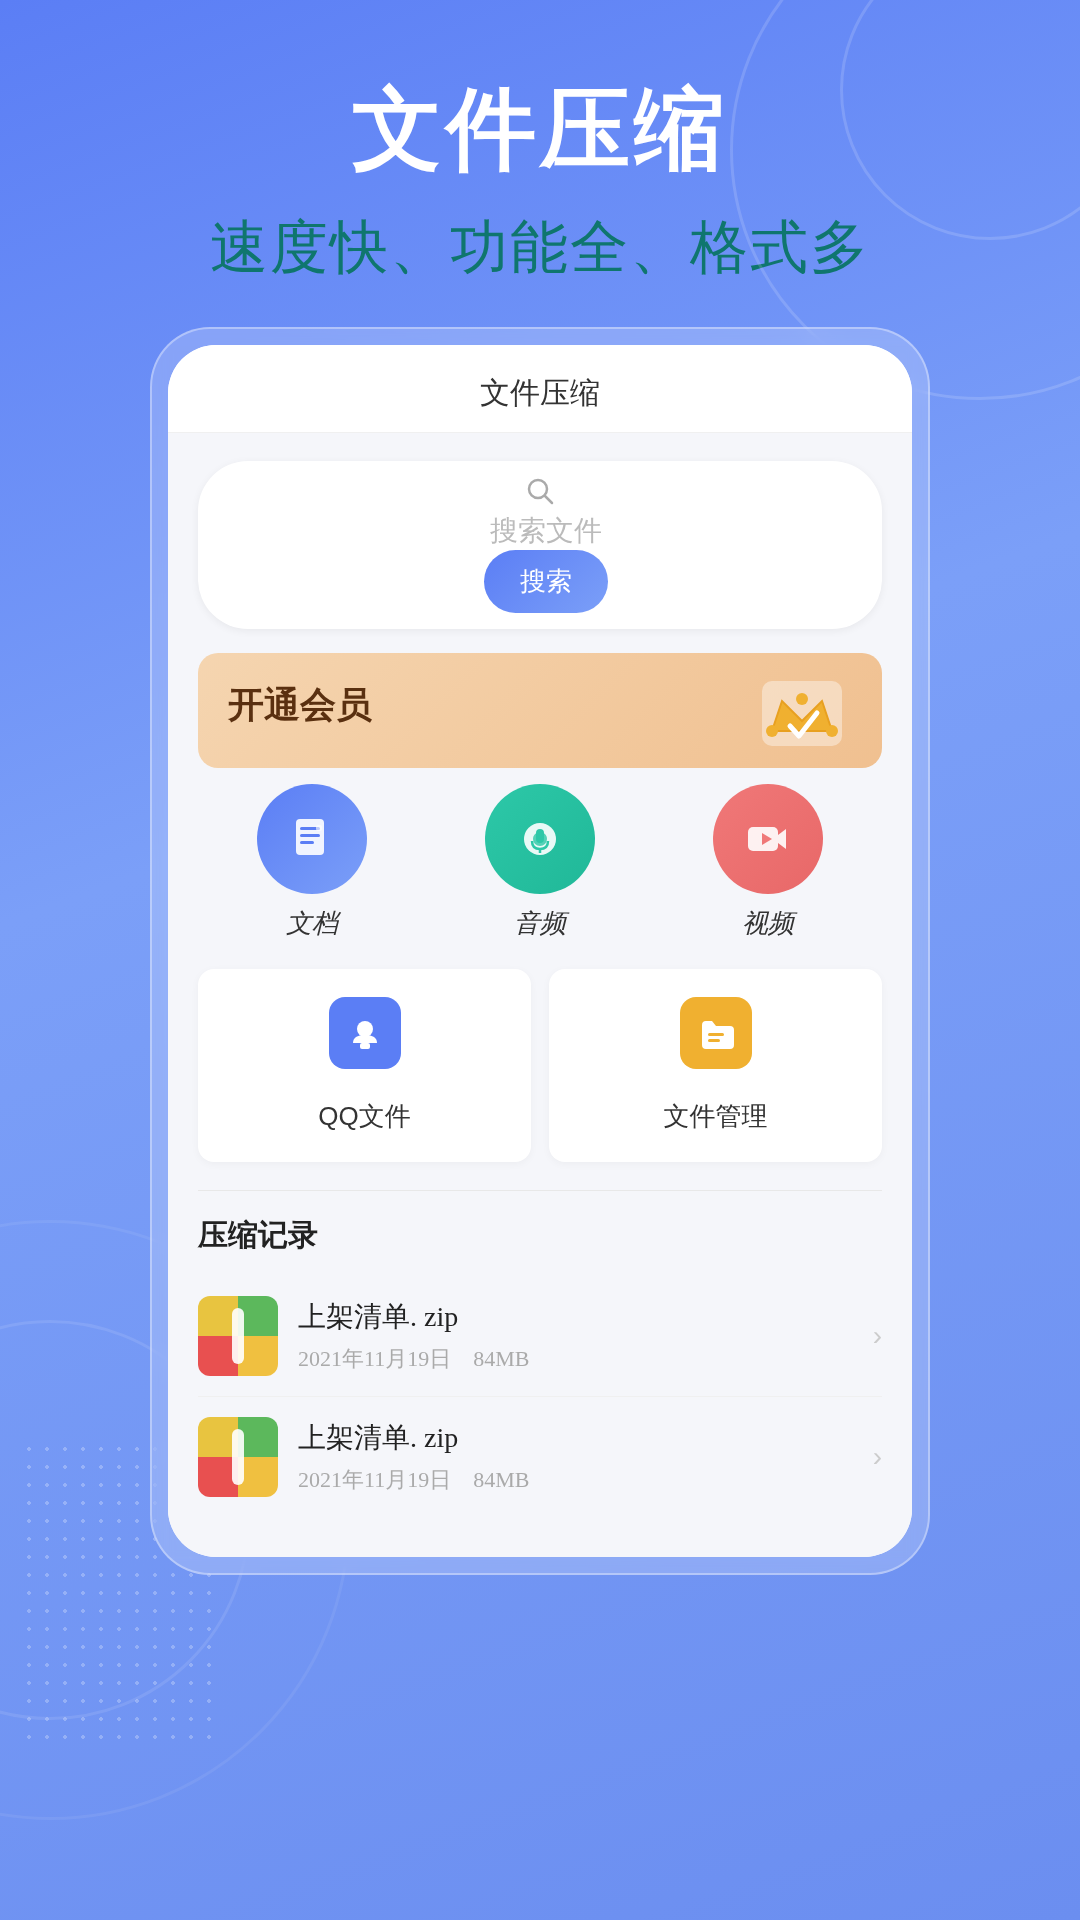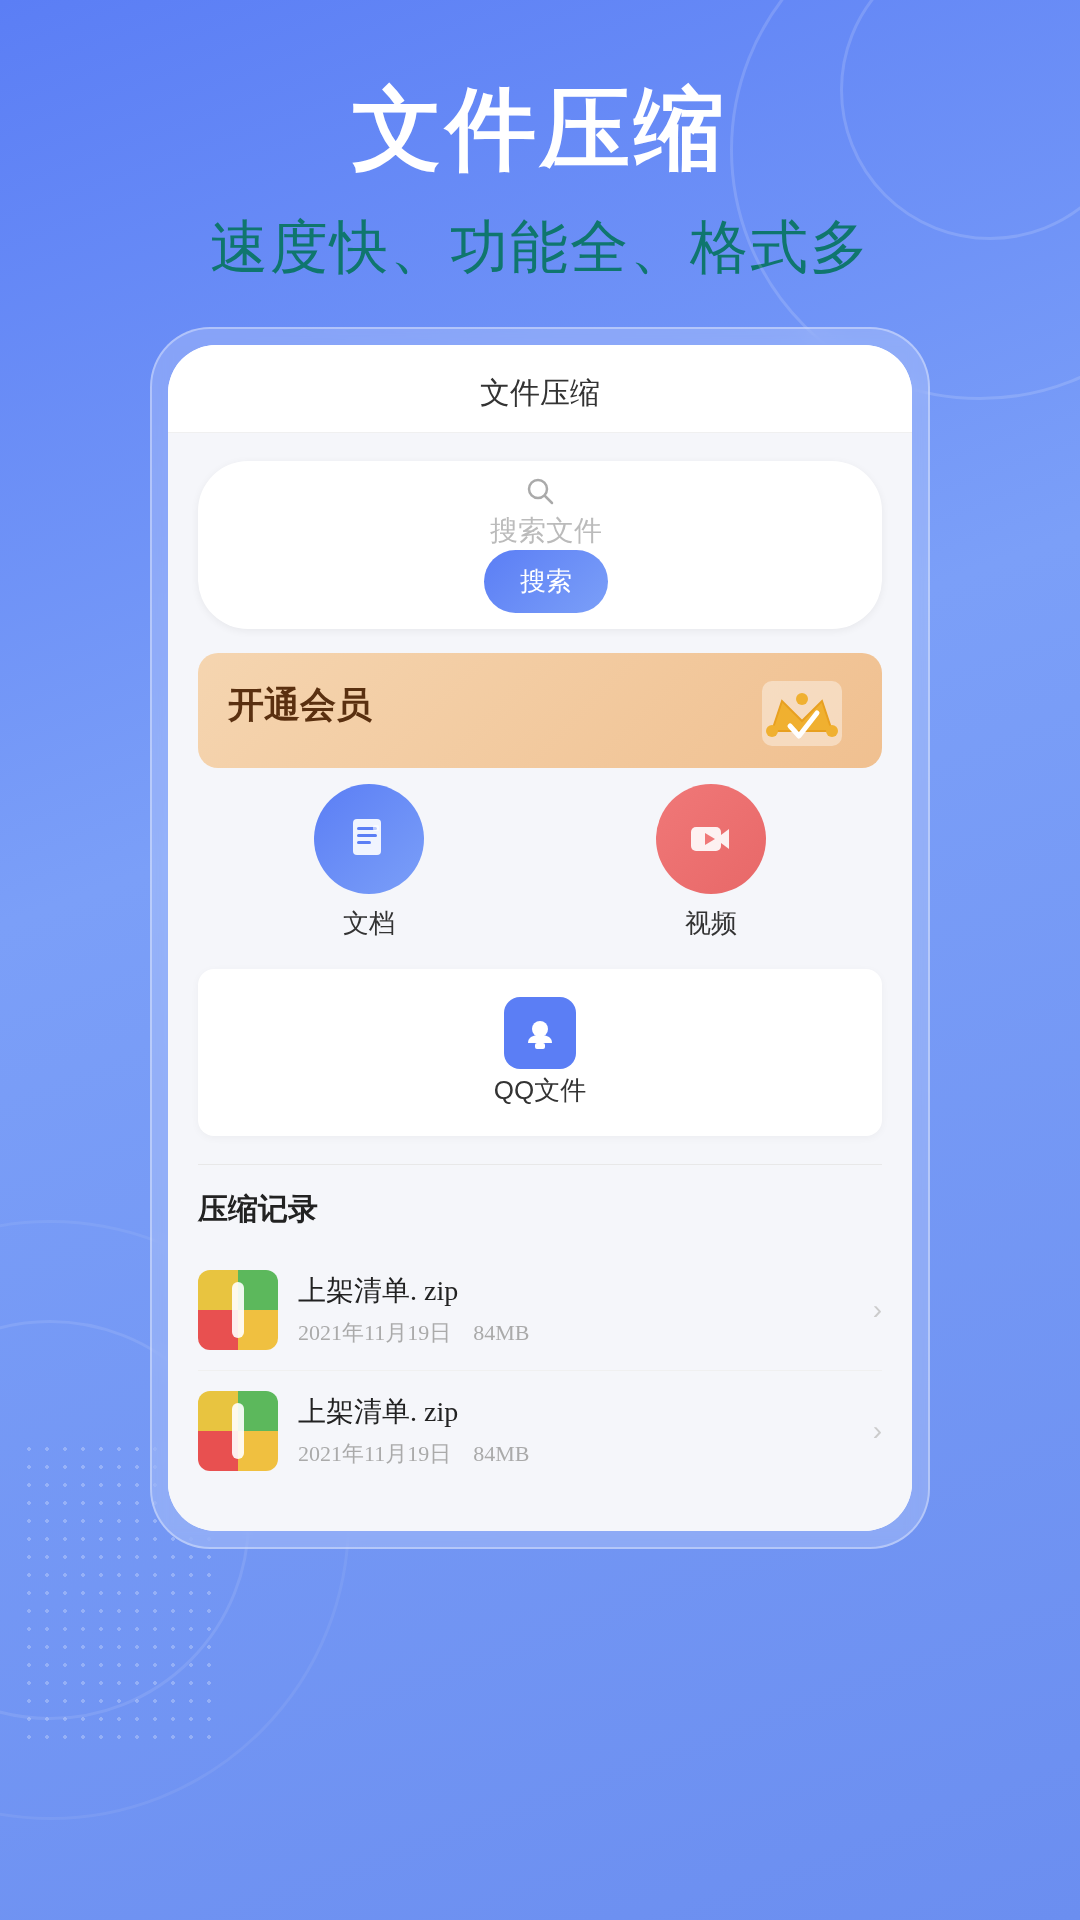--- a/index.html
+++ b/index.html
@@ -186,37 +186,38 @@
       color: white;
     }
     .cat-blue { background: linear-gradient(135deg, #5b7ef5, #7b9ff8); }
     .cat-orange { background: linear-gradient(135deg, #f08a6a, #e87a5a); }
     .cat-teal { background: linear-gradient(135deg, #2dc8a8, #20b898); }
     .cat-pink { background: linear-gradient(135deg, #f07878, #e86868); }
 
     .category-label {
       font-size: 26px;
       color: #333;
+      font-style: italic;
     }
 
     
     .quick-row {
       display: flex;
       gap: 18px;
       margin-bottom: 28px;
     }
     .quick-item {
       flex: 1;
       background: white;
       border-radius: 16px;
       padding: 28px 20px;
       display: flex;
       flex-direction: column;
       align-items: center;
-      gap: 4px;
+      gap: 30px;
       cursor: pointer;
       box-shadow: 0 2px 8px rgba(0,0,0,0.04);
     }
     .quick-icon {
       width: 72px;
       height: 72px;
       border-radius: 16px;
       display: flex;
       align-items: center;
       justify-content: center;
@@ -367,20 +368,33 @@
               <rect x="14" y="21" width="20" height="3" rx="1.5" fill="#5b7ef5"></rect>
               <rect x="14" y="28" width="14" height="3" rx="1.5" fill="#5b7ef5"></rect>
 
               <rect x="8" y="10" width="6" height="6" rx="2" fill="white" opacity="0.6" transform="translate(22,2)"></rect>
             </svg>
           </div>
           <span class="category-label">文档</span>
         </div>
 
 
+        <div class="category-item">
+          <div class="category-icon cat-teal">
+            <svg width="52" height="52" viewBox="0 0 52 52" fill="none">
+              <circle cx="26" cy="26" r="16" fill="white" opacity="0.9"></circle>
+              <circle cx="26" cy="26" r="7" fill="#2dc8a8" opacity="0.8"></circle>
+
+              <rect x="22" y="16" width="8" height="14" rx="4" fill="#2dc8a8"></rect>
+              <path d="M18 28 Q18 36 26 36 Q34 36 34 28" stroke="#2dc8a8" stroke-width="2.5" fill="none"></path>
+              <line x1="26" y1="36" x2="26" y2="40" stroke="#2dc8a8" stroke-width="2.5"></line>
+            </svg>
+          </div>
+          <span class="category-label">音频</span>
+        </div>
 
         <div class="category-item">
           <div class="category-icon cat-pink">
             <svg width="52" height="52" viewBox="0 0 52 52" fill="none">
               <rect x="6" y="14" width="30" height="24" rx="5" fill="white" opacity="0.9"></rect>
               <polygon points="44,16 36,22 36,30 44,36" fill="white" opacity="0.9"></polygon>
               <polygon points="20,20 20,32 30,26" fill="#f07878"></polygon>
             </svg>
           </div>
           <span class="category-label">视频</span>
@@ -394,20 +408,30 @@
             <svg width="40" height="40" viewBox="0 0 40 40" fill="none">
               <circle cx="20" cy="16" r="8" fill="white"></circle>
               <path d="M8 30 Q8 22 20 22 Q32 22 32 30" fill="white"></path>
               <rect x="15" y="30" width="10" height="6" rx="2" fill="white"></rect>
             </svg>
           </div>
           <span class="quick-label">QQ文件</span>
         </div>
 
 
+        <div class="quick-item">
+          <div class="quick-icon qi-yellow">
+            <svg width="40" height="40" viewBox="0 0 40 40" fill="none">
+              <path d="M6 12 Q6 8 10 8 L16 8 L20 13 L34 13 Q38 13 38 17 L38 32 Q38 36 34 36 L10 36 Q6 36 6 32 Z" fill="white"></path>
+              <rect x="12" y="20" width="16" height="3" rx="1.5" fill="#f0b030"></rect>
+              <rect x="12" y="26" width="12" height="3" rx="1.5" fill="#f0b030"></rect>
+            </svg>
+          </div>
+          <span class="quick-label">文件管理</span>
+        </div>
       </div>
 
       <div class="divider"></div>
 
       <div>
         <div class="section-title">压缩记录</div>
 
         <div class="record-item">
           <div class="zip-icon-wrap">
             <div class="zip-bg">

